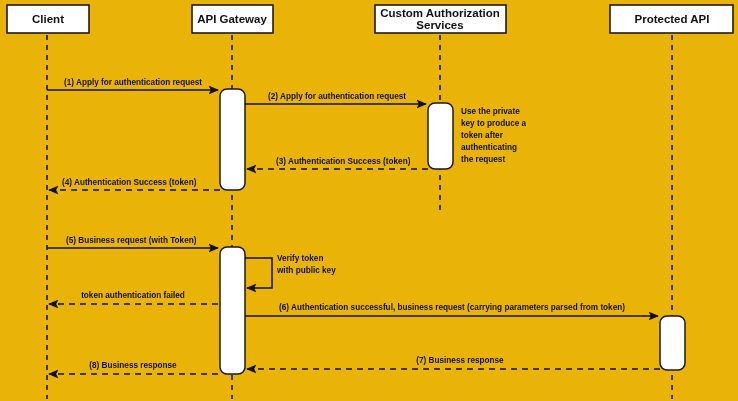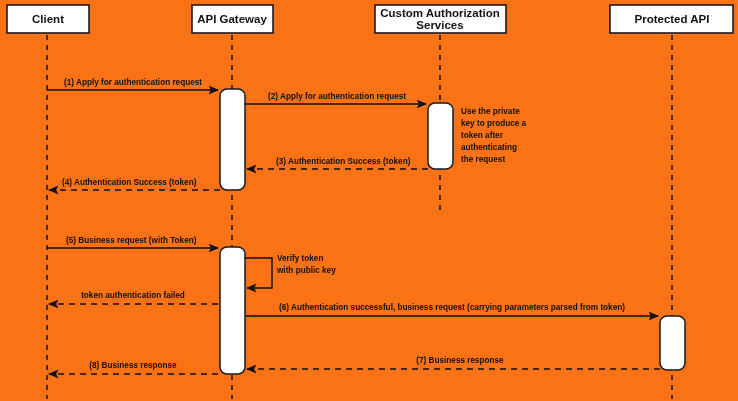--- a/index.html
+++ b/index.html
@@ -4,21 +4,21 @@
 <style>
   html, body {
     margin: 0;
     padding: 0;
     background: #ffffff;
   }
   #canvas {
     position: relative;
     width: 738px;
     height: 401px;
-    background: #f97316;
+    background: #eab308;
     font-family: "Liberation Sans", sans-serif;
     overflow: hidden;
   }
   svg.diagram {
     position: absolute;
     left: 0;
     top: 0;
     width: 738px;
     height: 401px;
   }

